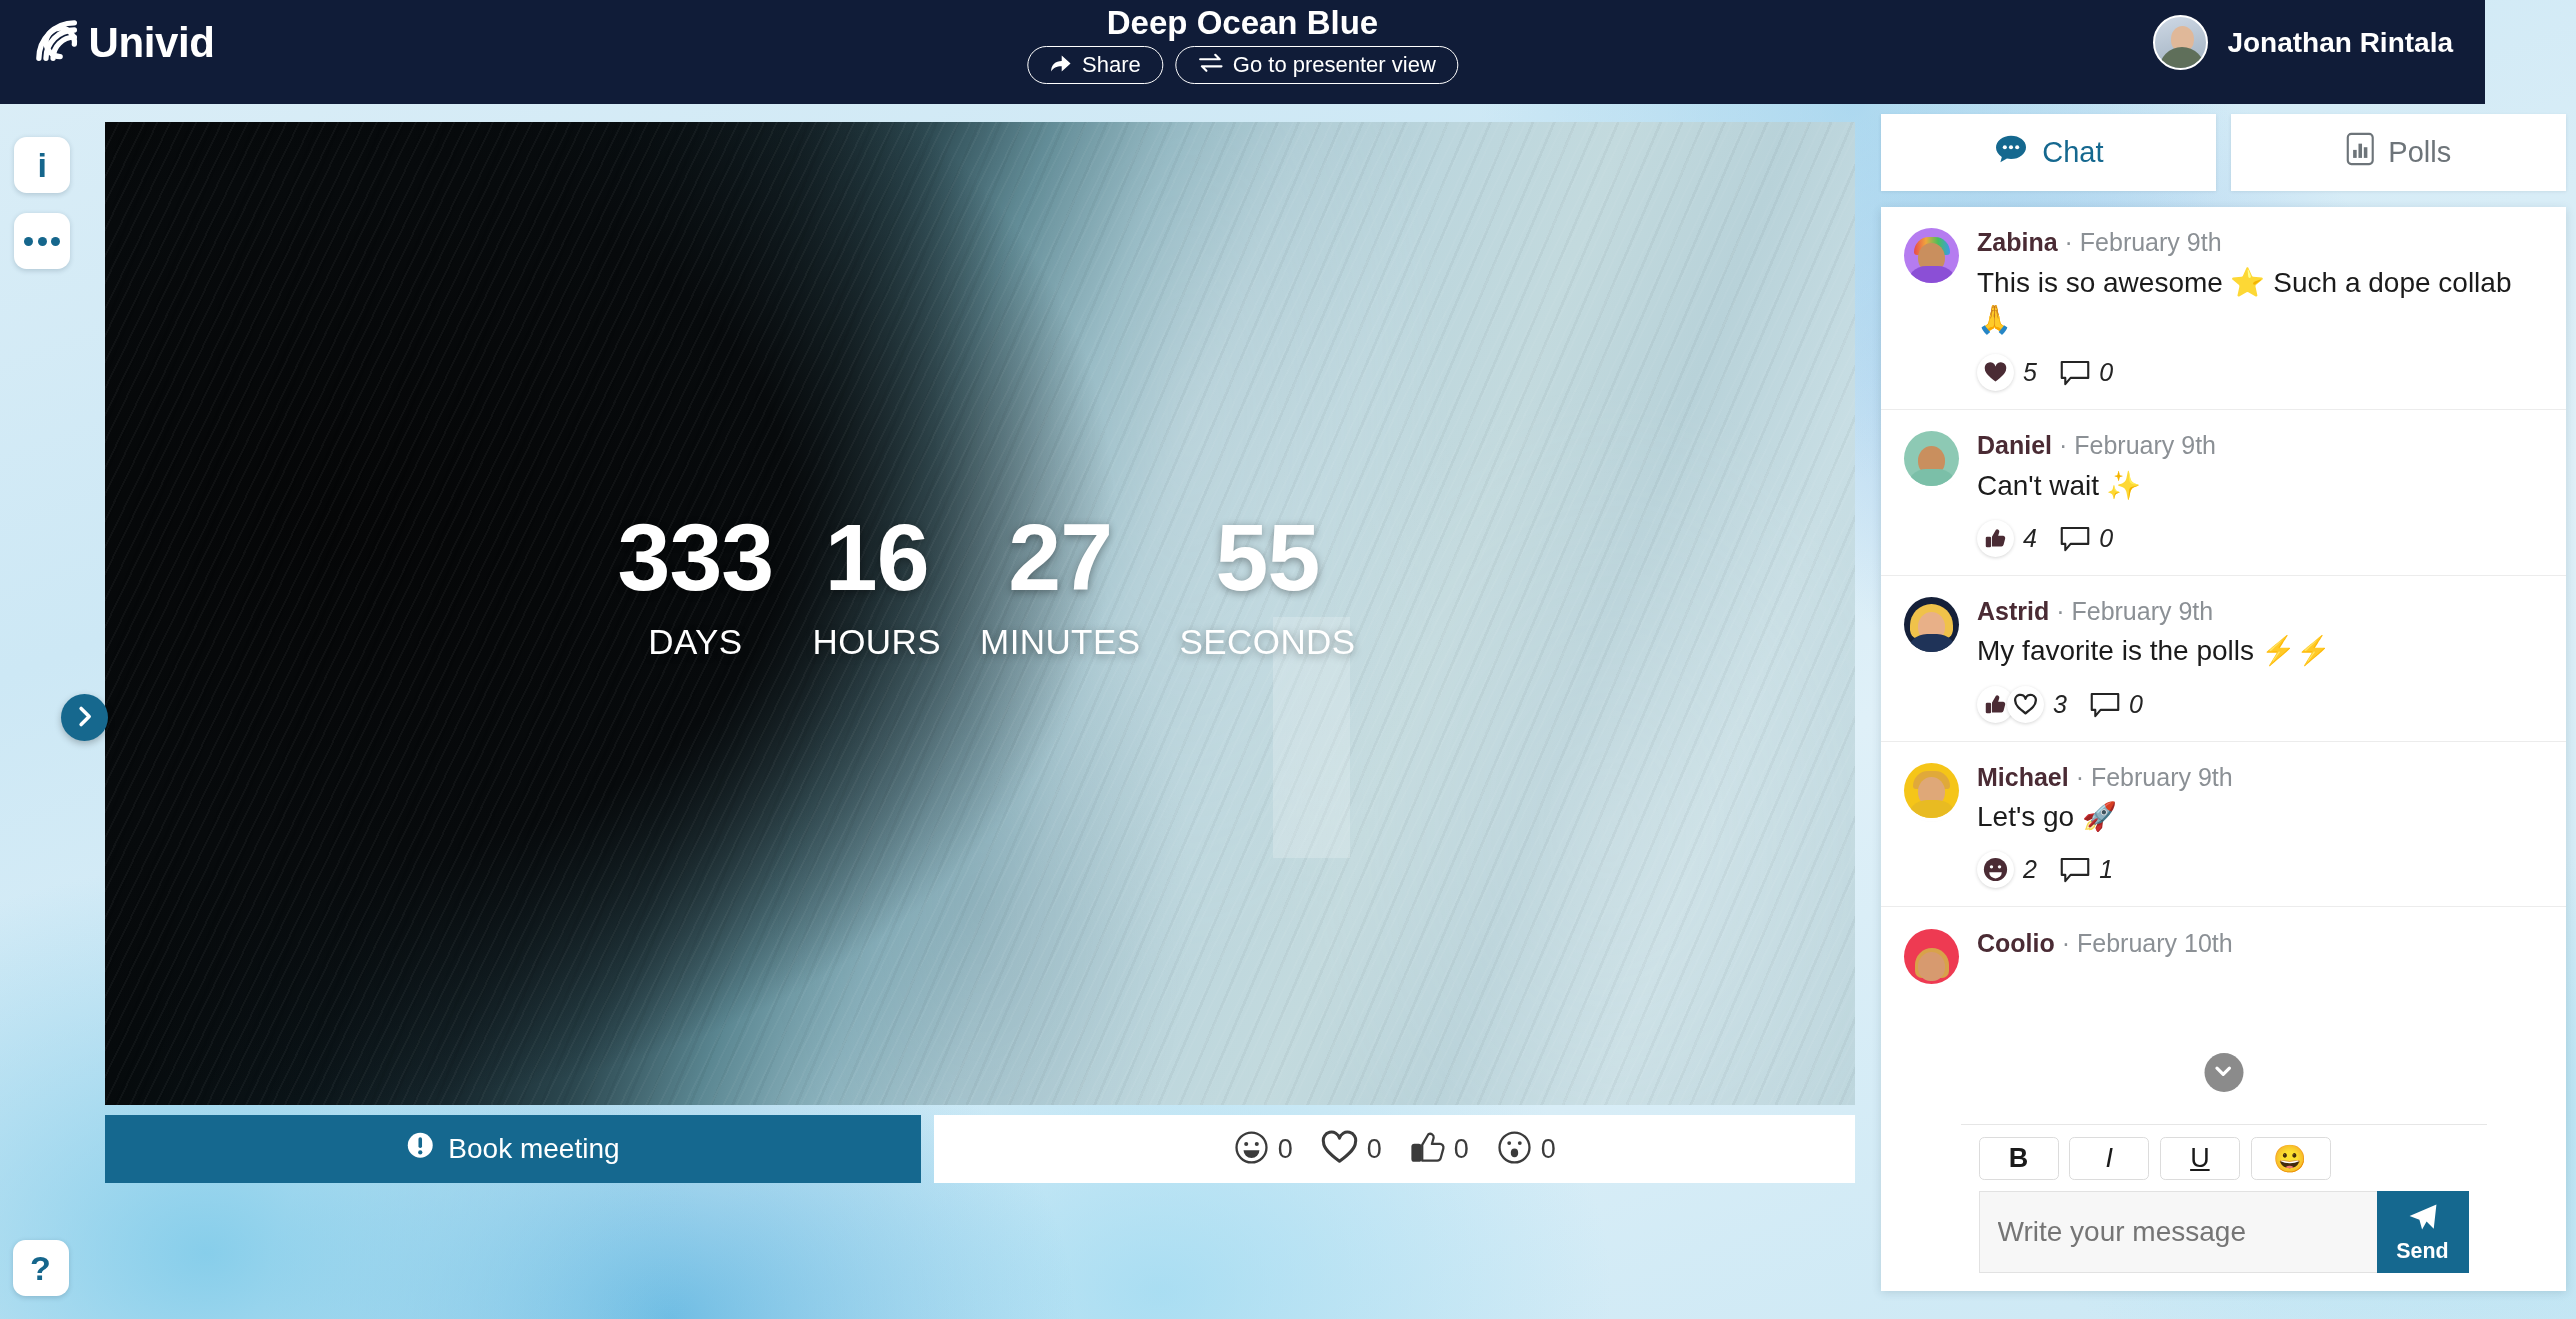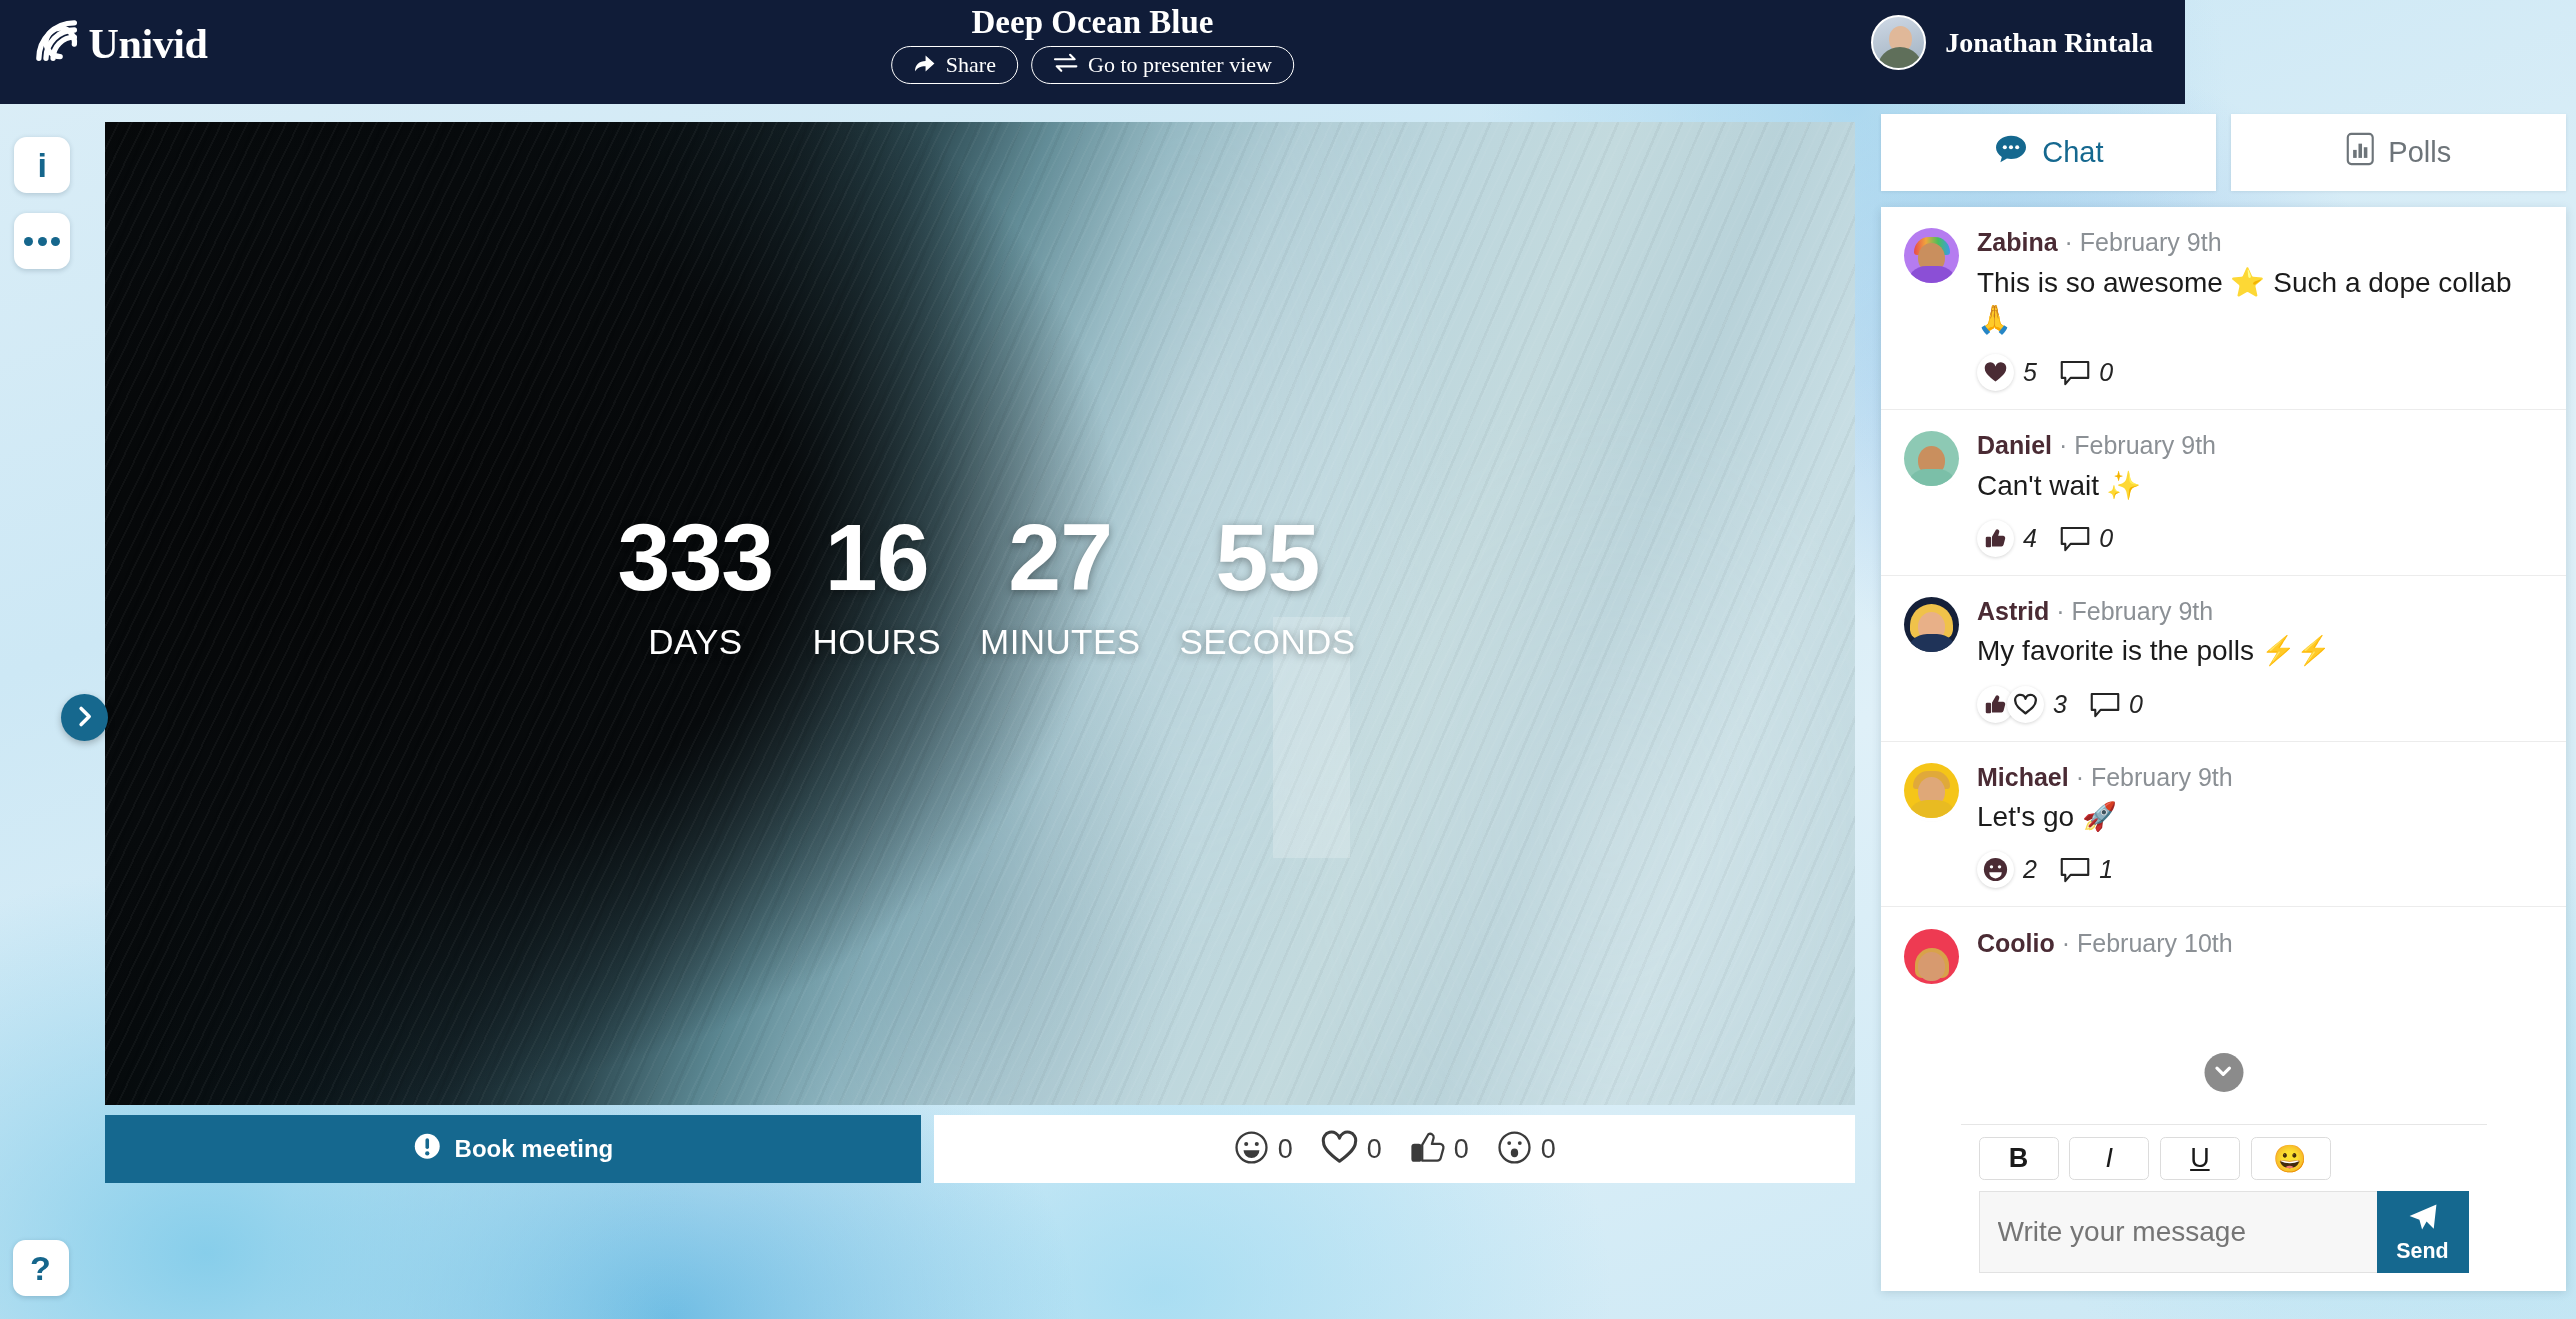--- a/index.html
+++ b/index.html
@@ -18,22 +18,22 @@
       radial-gradient(ellipse 677px 553px at 26% 100%, rgba(70,170,220,.72) 0%, rgba(70,170,220,0) 60%),
       radial-gradient(ellipse 731px 570px at 45% 98%, rgba(150,215,240,.7) 0%, rgba(150,215,240,0) 62%),
       radial-gradient(ellipse 624px 624px at 72% 8%, rgba(150,205,235,.6) 0%, rgba(150,205,235,0) 60%),
       radial-gradient(ellipse 553px 499px at 80% 28%, rgba(105,165,225,.45) 0%, rgba(105,165,225,0) 62%),
       radial-gradient(ellipse 802px 446px at 95% 85%, rgba(175,225,242,.8) 0%, rgba(175,225,242,0) 62%),
       linear-gradient(160deg,#dceef7 0%,#cde8f5 30%,#dff0f8 62%,#c9e7f4 100%);
   }
 
   
   #header {
-    position: absolute; top: 0; left: 0; width: 2185px; height: 104px;
-    background: #101c38; color: #fff; z-index: 40; font-family: Liberation Serif, serif;
+    position: absolute; top: 0; left: 0; width: 2485px; height: 104px;
+    background: #101c38; color: #fff; z-index: 40;
   }
   #logo-wrap { position: absolute; left: 30px; top: 14.3px; display: flex; align-items: center; gap: 3.6px; }
   #logo-text { font-size: 42px; font-weight: bold; letter-spacing: -0.4px; color:#fff; }
   #header-center { position: absolute; left: 50%; transform: translateX(-50%); top: 3.6px; text-align: center; }
   #meeting-title { font-size: 33px; font-weight: bold; line-height: 1.15; white-space: nowrap; }
   #header-actions { display: flex; gap: 12.5px; justify-content: center; margin-top: 4.5px; }
   .pill {
     display: flex; align-items: center; gap: 9.8px;
     border: 1.8px solid #ffffff; border-radius: 890px;
     padding: 4.5px 21.4px; font-size: 22px; color: #fff; background: transparent;
@@ -108,21 +108,21 @@
   }
   .cd-cell { text-align: center; padding: 0 19.6px; }
   .cd-num { font-size: 95px; font-weight: bold; line-height: .95; letter-spacing: -0.9px; }
   .cd-lbl { font-size: 35px; font-weight: normal; margin-top: 19.6px; letter-spacing: 0.4px; }
 
   
   #bottombar { position: absolute; left: 105px; top: 1115px; width: 1750px; height: 68px; display: flex; gap: 12.5px; z-index: 12; }
   #book-btn {
     width: 816px; background: #15688f; color: #fff;
     display: flex; align-items: center; justify-content: center; gap: 13.4px;
-    font-size: 24px; font-weight: bold; cursor: pointer;
+    font-size: 28px; font-weight: normal; cursor: pointer;
   }
   #reaction-bar {
     flex: 1; background: #fff; display: flex; align-items: center; justify-content: center; gap: 27px;
   }
   .reaction { display: flex; align-items: center; gap: 8px; cursor: pointer; }
   .reaction .cnt { font-size: 27px; color: #3b3b3b; }
 
   
   #right-panel { position: absolute; left: 1881px; top: 114px; width: 685px; height: 1177px; z-index: 20; }
   #tabs { display: flex; gap: 14.3px; height: 77px; }

